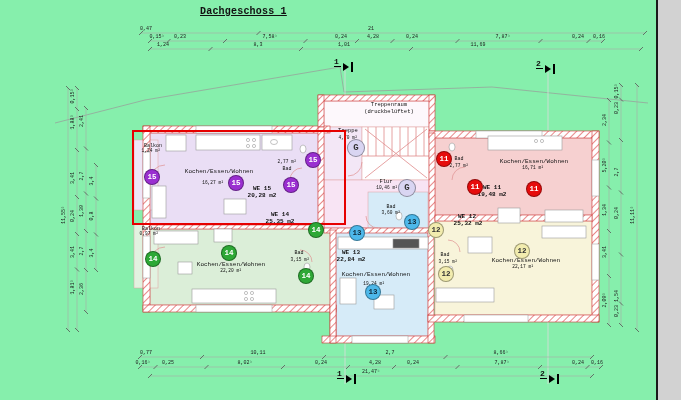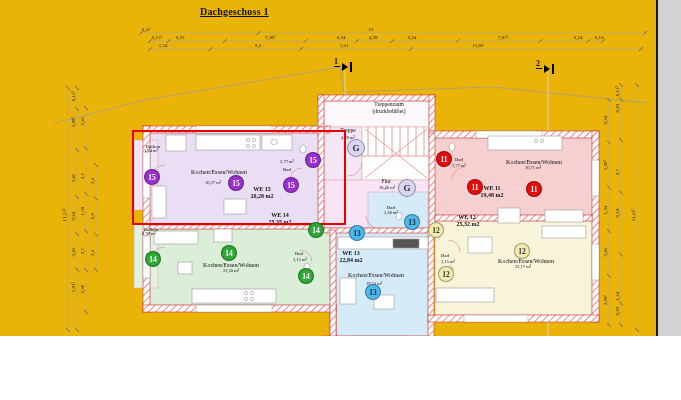--- a/index.html
+++ b/index.html
@@ -1,17 +1,17 @@
 <!DOCTYPE html>
 <html><head>
 <meta charset="utf-8">
 <style>
   html,body{margin:0;padding:0;background:#fff;}
-  #stage{position:relative;width:681px;height:336px;background:#eab308;overflow:hidden;
-         font-family:Liberation Serif, serif;color:#111;}
+  #stage{position:relative;width:681px;height:400px;background:#86efac;overflow:hidden;
+         font-family:Liberation Mono, monospace;color:#111;}
   #plansvg,#dimsvg{position:absolute;left:0;top:0;pointer-events:none;}
   .title{position:absolute;left:200px;top:6px;font-size:10px;font-weight:bold;
          text-decoration:underline;letter-spacing:.2px;}
   .lbl{position:absolute;transform:translate(-50%,-50%);font-size:5px;line-height:1;
        white-space:nowrap;color:#111;z-index:6;}
   .lbl.b{font-weight:bold;font-size:6px;}
   .lbl.rm{font-size:6px;}
   .dimlbl{position:absolute;transform:translate(-50%,-100%);font-size:5px;line-height:1;
           white-space:nowrap;color:#222;z-index:3;}
   .dimlblv{position:absolute;transform:translate(-50%,-50%) rotate(-90deg);font-size:5px;

